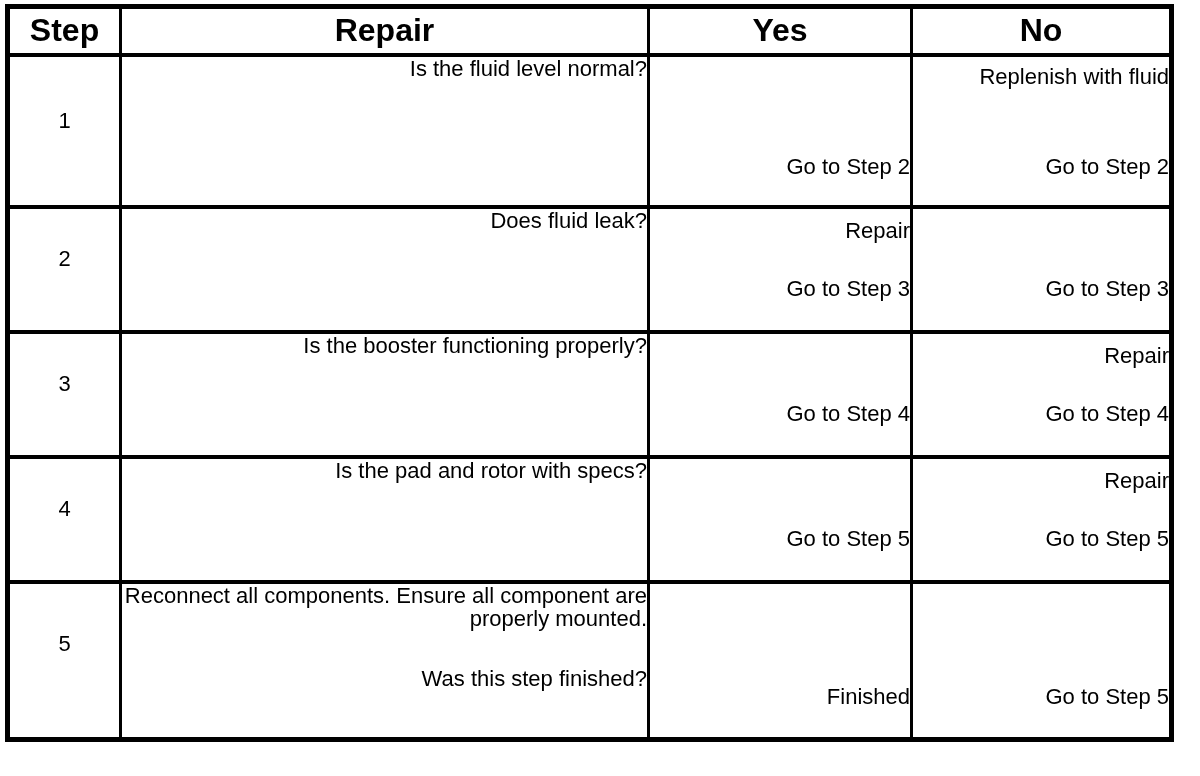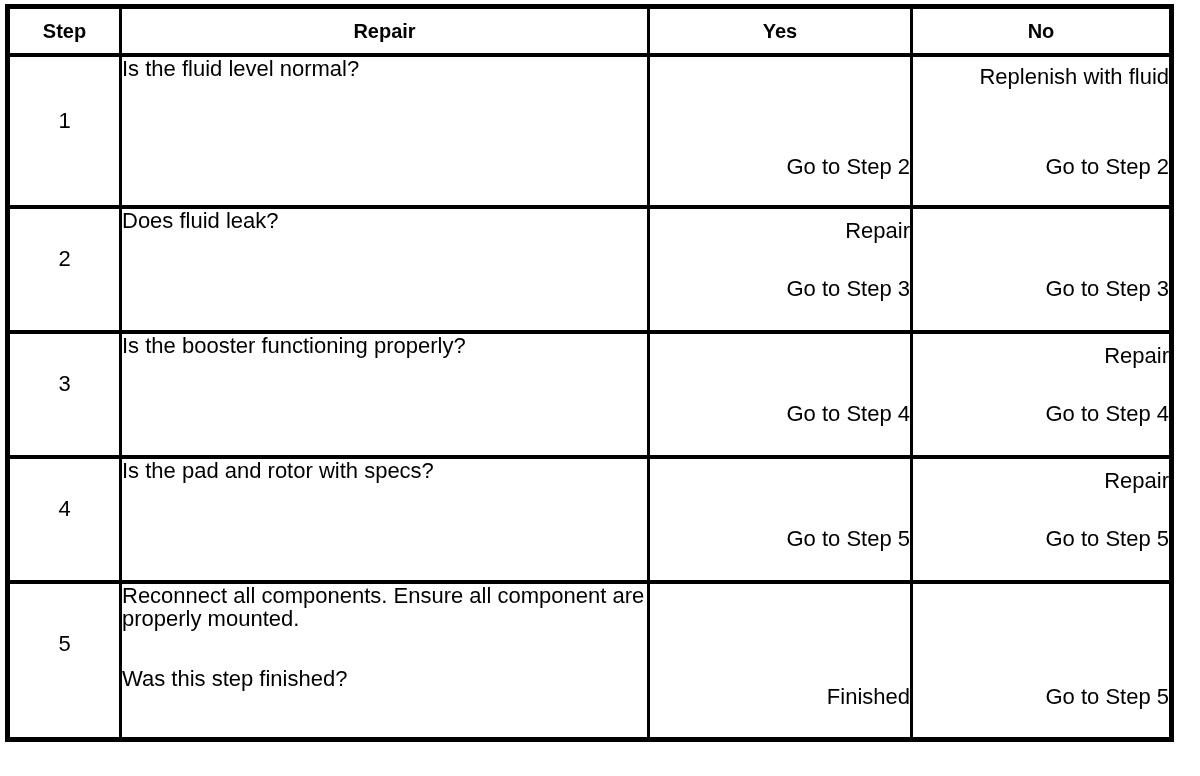--- a/index.html
+++ b/index.html
@@ -35,41 +35,41 @@
     vertical-align: top;
     overflow: hidden;
   }
   table.diag { border: 5px solid #000000; }
 
   
   tr.hdr th {
     height: 44px;
     vertical-align: middle;
     text-align: center;
-    font-size: 20px;
+    font-size: 32px;
     font-weight: bold;
     line-height: 1.1;
   }
 
   
   td { font-size: 22px; line-height: 23px; }
 
   
   tr.r1 { height: 152px; }
   tr.r2, tr.r3, tr.r4 { height: 125px; }
   tr.r5 { height: 157px; }
 
   
   td.step { text-align: center; }
   tr.r1 td.step { padding-top: 52px; }
   tr.r2 td.step, tr.r3 td.step, tr.r4 td.step { padding-top: 38px; }
   tr.r5 td.step { padding-top: 48px; }
 
   
-  td.action { padding: 8px 10px 0 13px; text-align: left; }
+  td.action { padding: 8px 10px 0 13px; text-align: right; }
   td.action p { margin: 0; }
   td.action p.second { margin-top: 37px; }
 
   
   td.decision { text-align: right; padding-left: 6px; padding-right: 6px; }
   tr.r1 td.decision { padding-top: 8px; }
   tr.r2 td.decision, tr.r3 td.decision, tr.r4 td.decision { padding-top: 10px; }
   tr.r5 td.decision { padding-top: 8px; }
   tr.r1 .da { height: 90px; }
   tr.r2 .da, tr.r3 .da, tr.r4 .da { height: 58px; }

